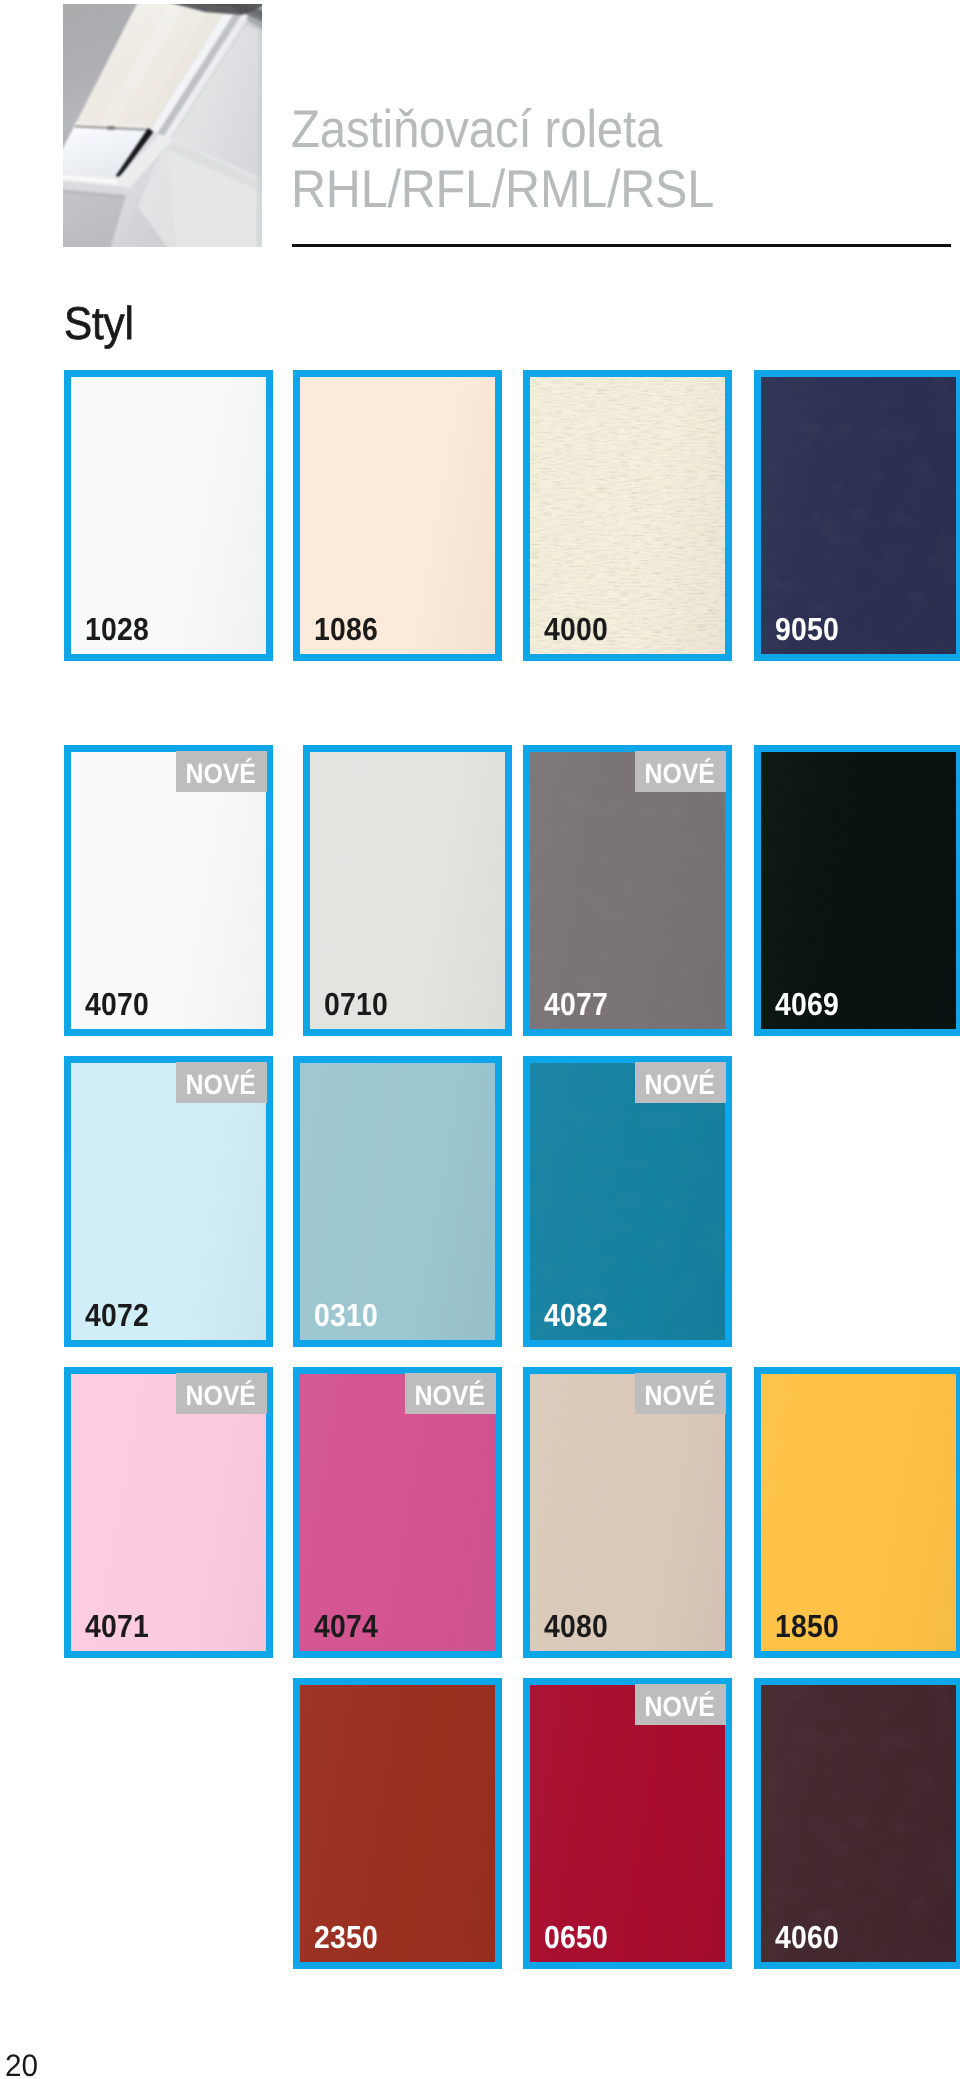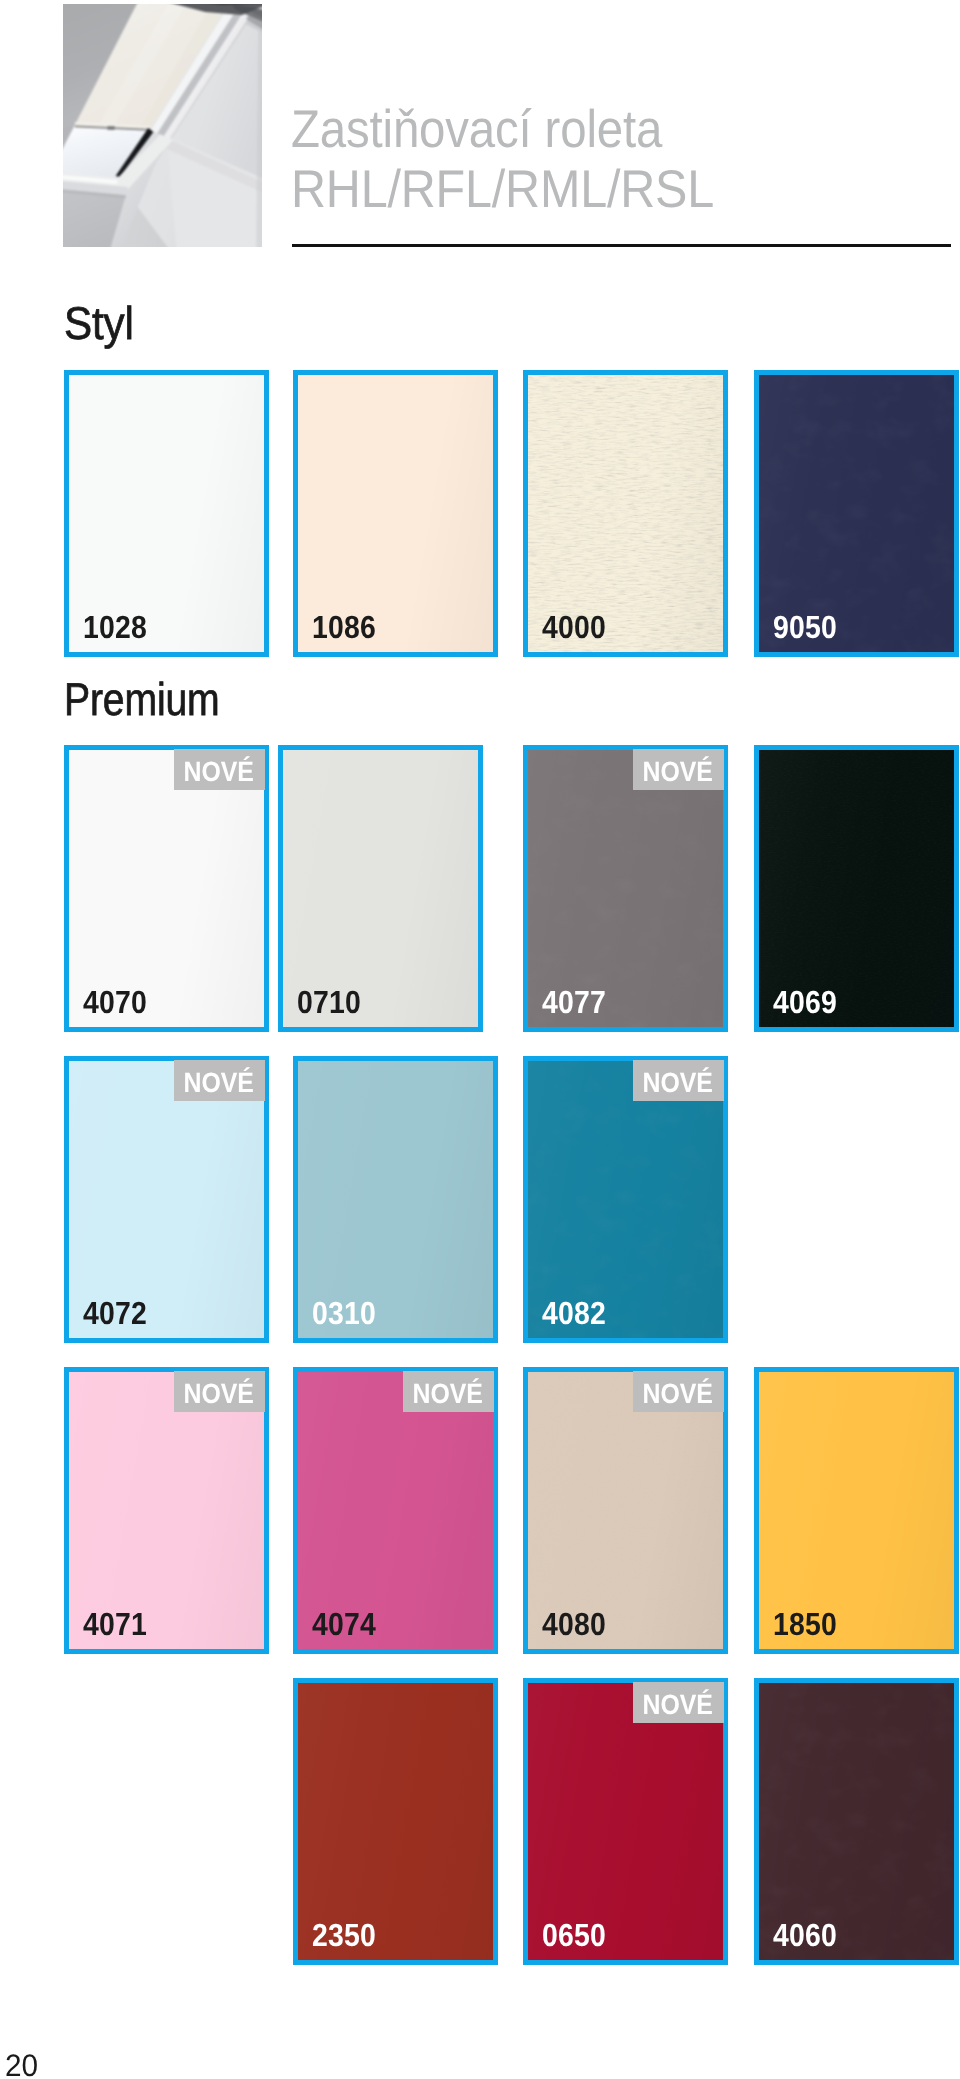--- a/index.html
+++ b/index.html
@@ -27,21 +27,21 @@
   
   .sec-head{position:absolute;left:64px;font-size:46px;font-weight:400;
             line-height:46px;color:#1a1a1a;letter-spacing:-0.2px;
             -webkit-text-stroke:0.75px #1a1a1a;}
   .sec-head i{display:inline-block;font-style:normal;transform-origin:0 50%;}
   #sec-0 i{transform:scaleX(0.917);}
   #sec-1 i{transform:scaleX(0.852);}
 
   
   .row{position:absolute;left:63.5px;width:887px;height:279px;}
-  .sw{position:absolute;top:0;width:195px;height:277px;border:5px solid #0ea5e9;overflow:visible;}
+  .sw{position:absolute;top:0;width:195px;height:277px;border:7px solid #0ea5e9;overflow:visible;}
   .sw .fill{position:absolute;left:0;top:0;right:0;bottom:0;overflow:hidden;}
   .sw .vig{position:absolute;left:0;top:0;right:0;bottom:0;pointer-events:none;
            background:linear-gradient(100deg, rgba(255,255,255,0.035) 0%, rgba(255,255,255,0.012) 28%,
                       rgba(0,0,0,0) 62%, rgba(0,0,0,0.035) 100%);}
   .sw .tex{position:absolute;left:0;top:0;width:100%;height:100%;pointer-events:none;}
   .tex svg{display:block;width:100%;height:100%;}
   .tex.linen{opacity:0.72;}
   .tex.weave{opacity:0.07;}
   .tex.mottle{opacity:0.10;}
   .num{position:absolute;left:14px;bottom:9px;font-size:32px;font-weight:700;
@@ -176,21 +176,20 @@
     </div>
   </div>
 
   <div class="title">
     <span><i id="t1">Zastiňovací roleta</i></span>
     <span><i id="t2">RHL/RFL/RML/RSL</i></span>
   </div>
   <div class="title-rule"></div>
 
   <div class="sec-head" id="sec-0" style="top:300px"><i>Styl</i></div>
-  <div class="sec-head" id="sec-1" style="top:676px"><i>Premium</i></div>
 
   <div class="row" style="top:370px">
     <div class="sw" style="left:0px">
       <div class="fill" style="background-color: rgb(248, 249, 249);">
         <div class="vig"></div>
       </div>
       <div class="num dark"><i>1028</i></div>
     </div>
     <div class="sw" style="left:229px">
       <div class="fill" style="background-color: rgb(252, 234, 218);">
@@ -223,21 +222,21 @@
   </div>
 
   <div class="row" style="top:745px">
     <div class="sw" style="left:0px">
       <div class="fill" style="background-color: rgb(249, 249, 249);">
         <div class="vig"></div>
       </div>
       <div class="badge"><i>NOVÉ</i></div>
       <div class="num dark"><i>4070</i></div>
     </div>
-    <div class="sw" style="left:214px">
+    <div class="sw" style="left:239px">
       <div class="fill" style="background-color: rgb(227, 227, 224);">
         <div class="vig"></div>
       </div>
       <div class="num dark"><i>0710</i></div>
     </div>
     <div class="sw" style="left:459px">
       <div class="fill" style="background-color: rgb(122, 115, 118);">
         <div class="tex mottle">
             <svg>
               <rect width="100%" height="100%" filter="url(#noise-mottle)"></rect>

